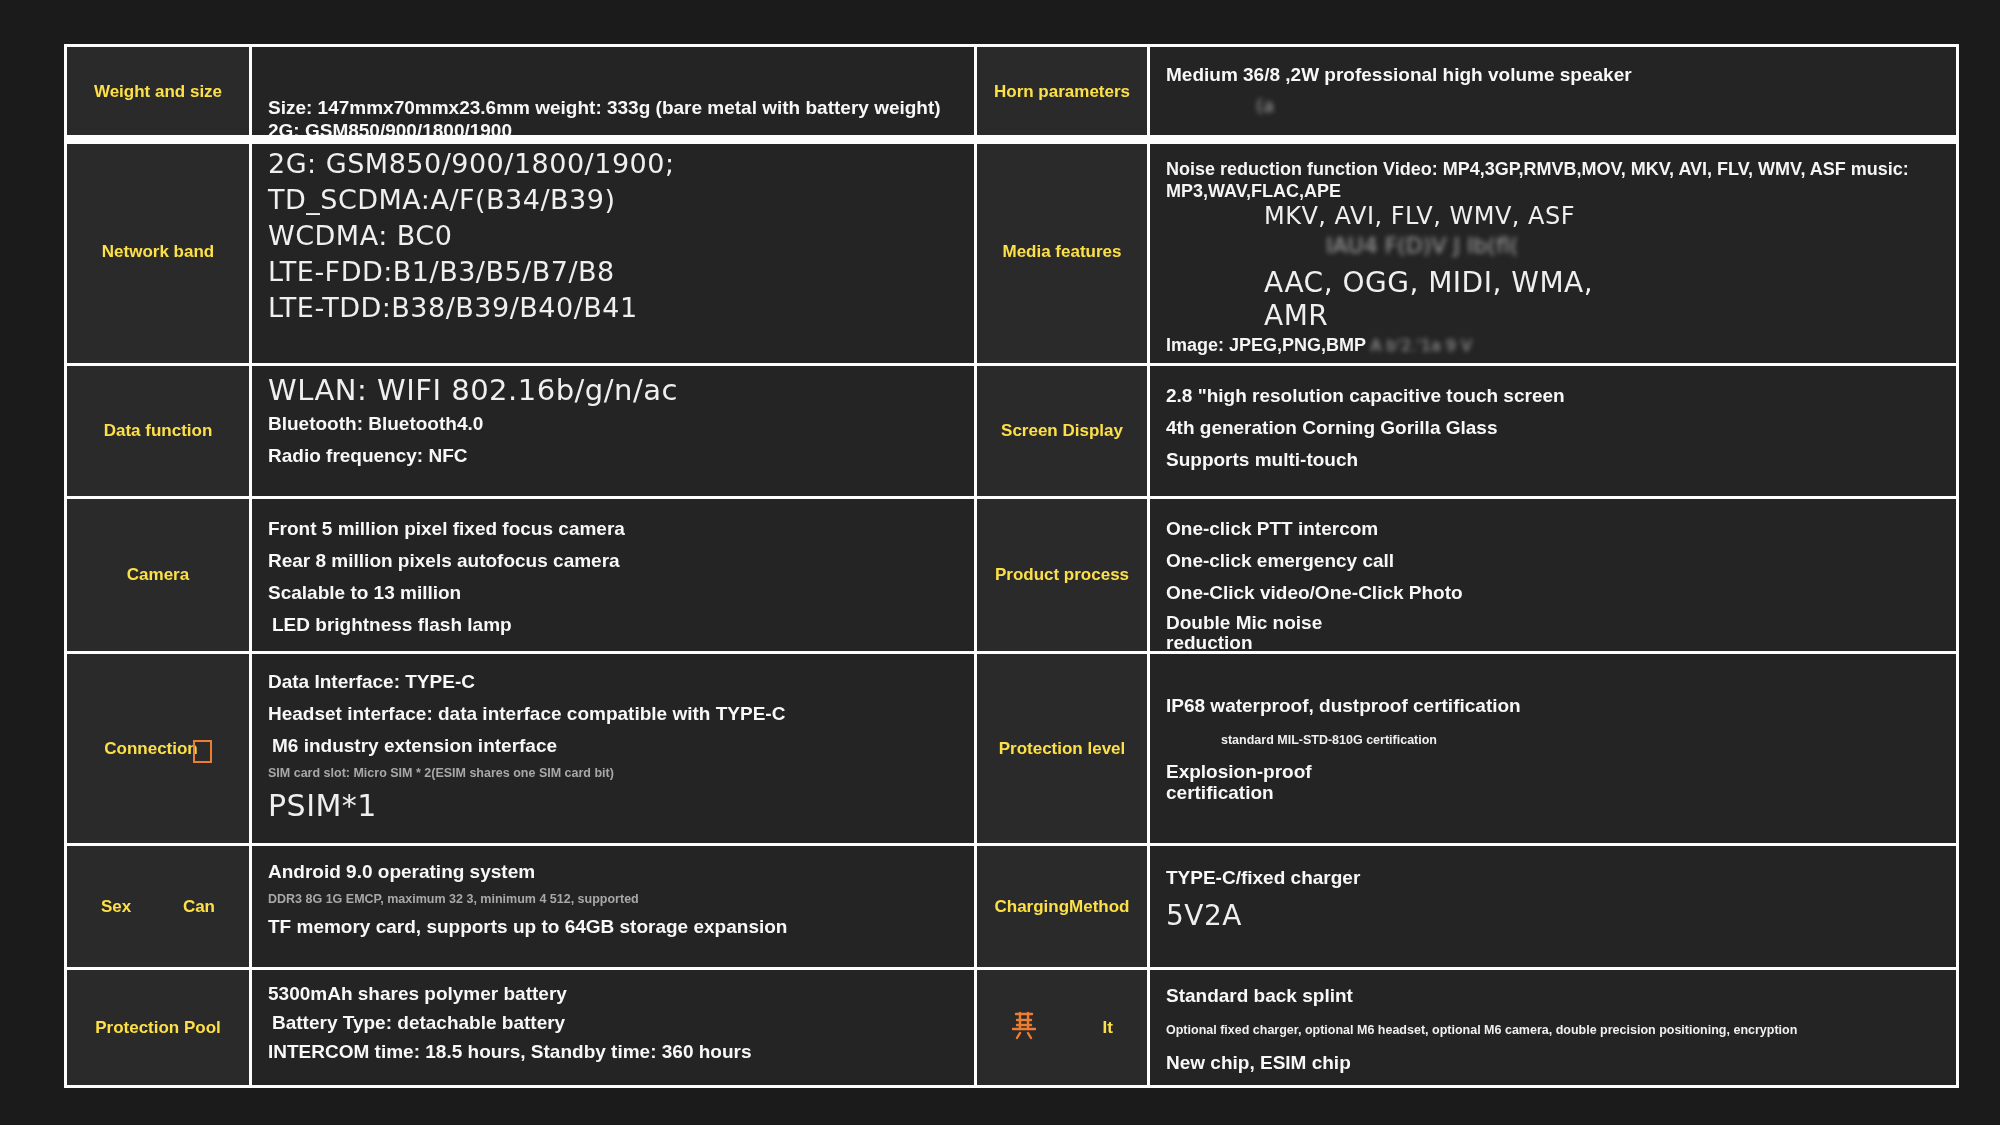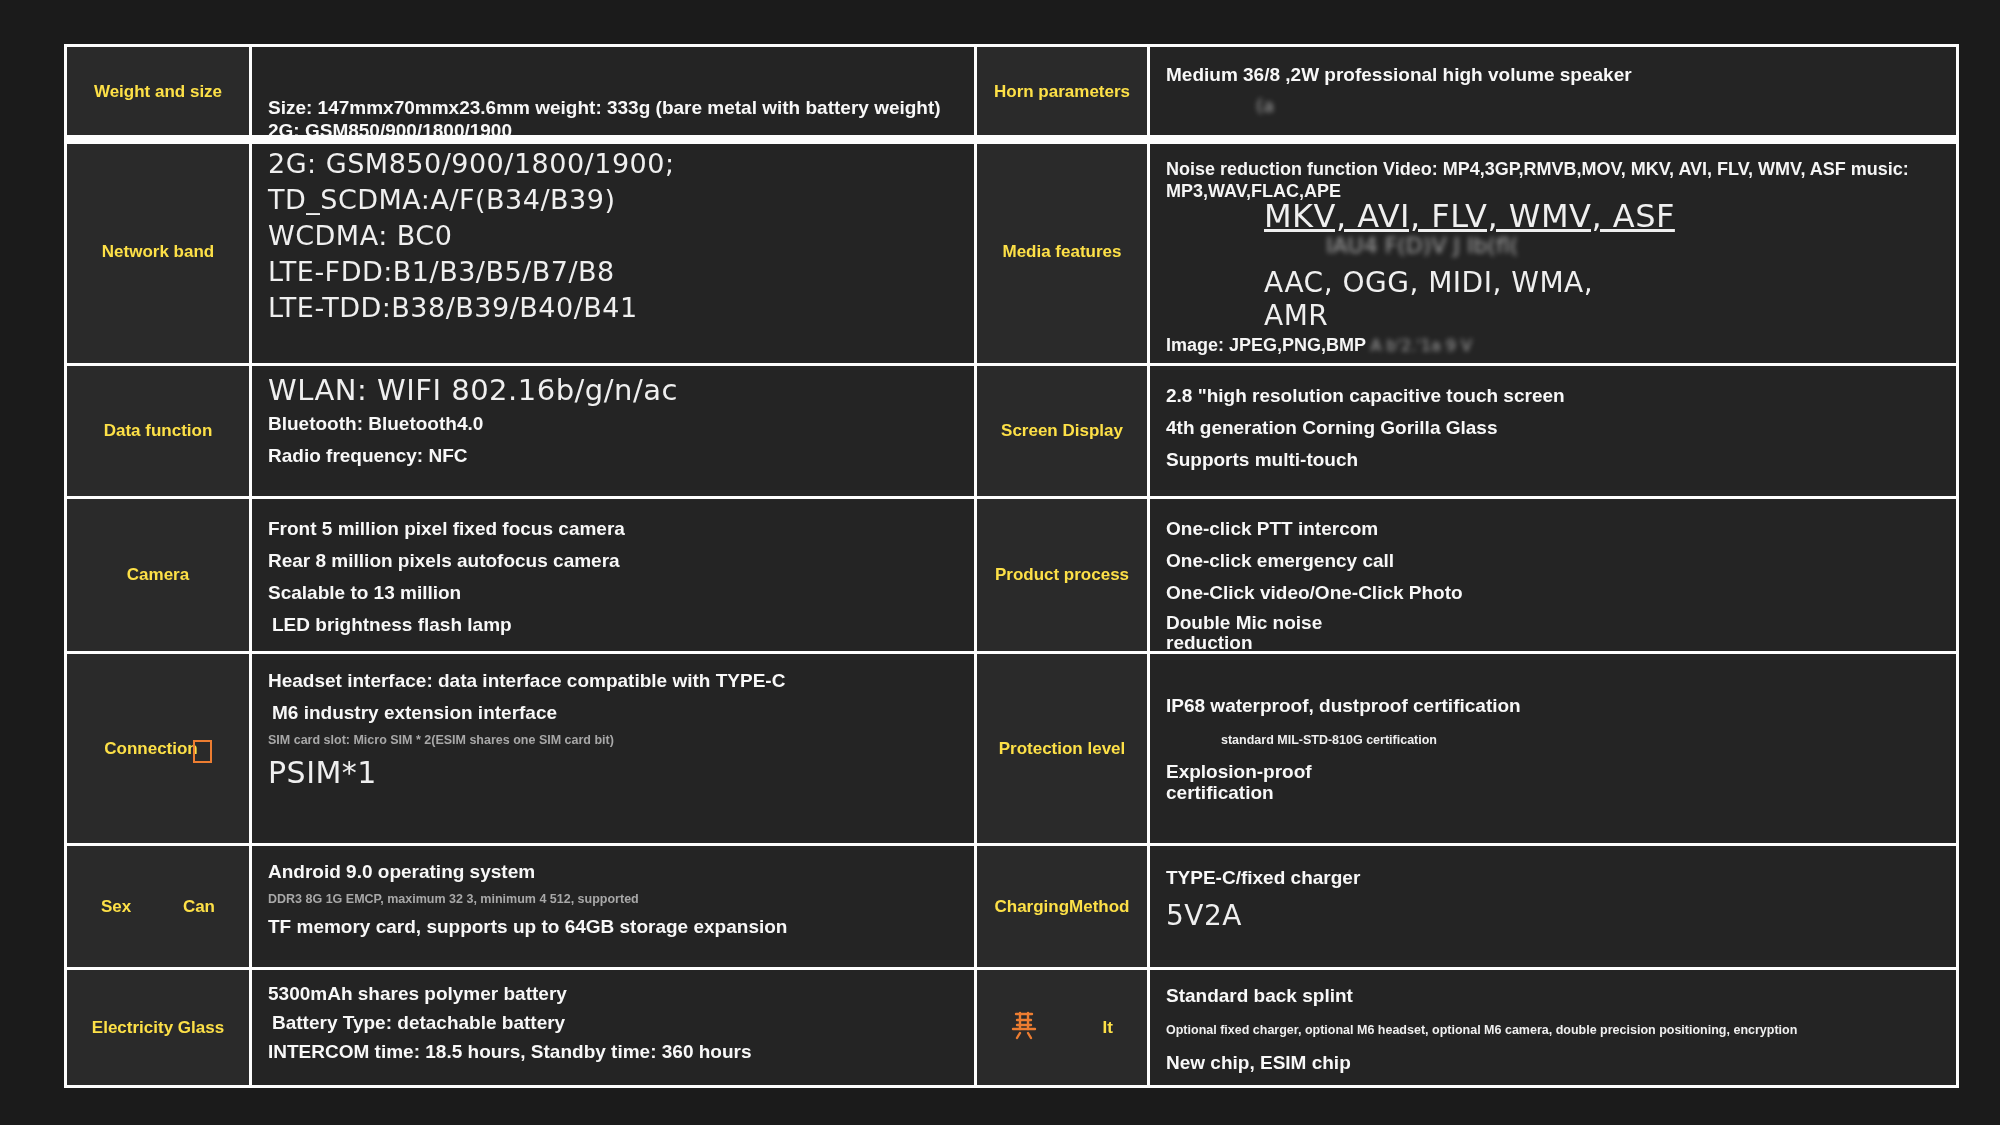--- a/index.html
+++ b/index.html
@@ -66,21 +66,21 @@
     <div class="v-big">TD_SCDMA:A/F(B34/B39)</div>
     <div class="v-big">WCDMA:  BC0</div>
     <div class="v-big">LTE-FDD:B1/B3/B5/B7/B8</div>
     <div class="v-big">LTE-TDD:B38/B39/B40/B41</div>
   </div>
   <div class="cell c-label">
     <span>Media features</span>
   </div>
   <div class="cell c-value">
     <div class="v-bold-sm" style="margin-top:12px;">Noise reduction function Video: MP4,3GP,RMVB,MOV, MKV, AVI, FLV, WMV, ASF music: MP3,WAV,FLAC,APE</div>
-    <div class="v-big indent" style="margin-top:-8px;font-size:32px;line-height:32px;text-decoration:underline;">MKV,  AVI,  FLV,  WMV,  ASF</div>
+    <div class="v-big indent" style="margin-top:-8px;font-size:24px;line-height:32px;">MKV,  AVI,  FLV,  WMV,  ASF</div>
     <div class="ghost indent" style="font-size:22px;margin-left:160px;line-height:28px;">IAU4  F(D)V J Ib(fl(</div>
     <div class="v-big indent" style="font-size:28px;line-height:34px;margin-top:6px;">AAC,  OGG,  MIDI,  WMA,</div>
     <div class="v-big indent" style="font-size:28px;line-height:32px;">AMR</div>
     <div style="margin-top:2px;">
       <span class="v-bold-sm">Image: JPEG,PNG,BMP</span>
       <span class="ghost" style="font-size:16px;">A b'2.'1a 9 V</span>
     </div>
   </div>
 
   <div class="cell c-label">
@@ -117,20 +117,21 @@
     <div class="v-bold">One-click emergency call</div>
     <div class="v-bold">One-Click video/One-Click Photo</div>
     <div class="v-bold wrap-narrow2" style="margin-bottom:0;line-height:20px;">Double Mic noise reduction</div>
   </div>
 
   <div class="cell c-label">
     <span>Connection</span>
       <span class="tofu-box"></span>
   </div>
   <div class="cell c-value">
+    <div class="v-bold" style="margin-top:10px;">Data Interface: TYPE-C</div>
     <div class="v-bold">Headset interface: data interface compatible with TYPE-C</div>
     <div class="v-bold" style="margin-left:4px;">M6 industry extension interface</div>
     <div class="v-small">SIM card slot: Micro SIM * 2(ESIM shares one SIM card bit)</div>
     <div class="v-big" style="font-size:30px;margin-top:2px;">PSIM*1</div>
   </div>
   <div class="cell c-label">
     <span>Protection level</span>
   </div>
   <div class="cell c-value">
     <div class="v-bold" style="margin-top:34px;">IP68 waterproof, dustproof certification</div>
@@ -150,21 +151,21 @@
   <div class="cell c-label two-line" style="display:flex;">
     <span>Charging</span>
     <span>Method</span>
   </div>
   <div class="cell c-value">
     <div class="v-bold" style="margin-top:14px;">TYPE-C/fixed charger</div>
     <div class="v-big" style="font-size:28px;margin-top:0;">5V2A</div>
   </div>
 
   <div class="cell c-label">
-    <span>Electricity Glass</span>
+    <span>Protection Pool</span>
   </div>
   <div class="cell c-value">
     <div class="v-bold" style="margin-top:6px;margin-bottom:6px;">5300mAh shares polymer battery</div>
     <div class="v-bold" style="margin:6px 0 6px 4px;">Battery Type: detachable battery</div>
     <div class="v-bold" style="margin:6px 0;">INTERCOM time: 18.5 hours, Standby time: 360 hours</div>
   </div>
   <div class="cell c-label spread">
     <span class="qi-svg" role="img" aria-label="其">
       <svg width="26" height="30" viewBox="0 0 26 30">
         <g stroke="#ED7D31" stroke-width="2.4" fill="none" stroke-linecap="round">

